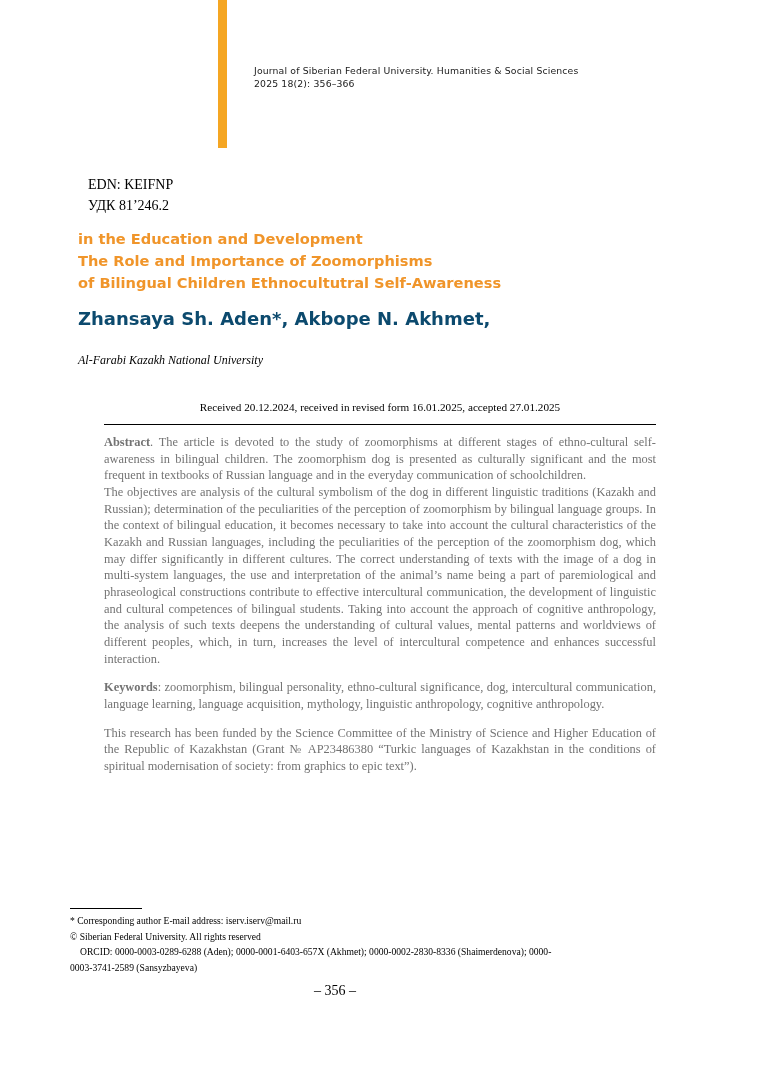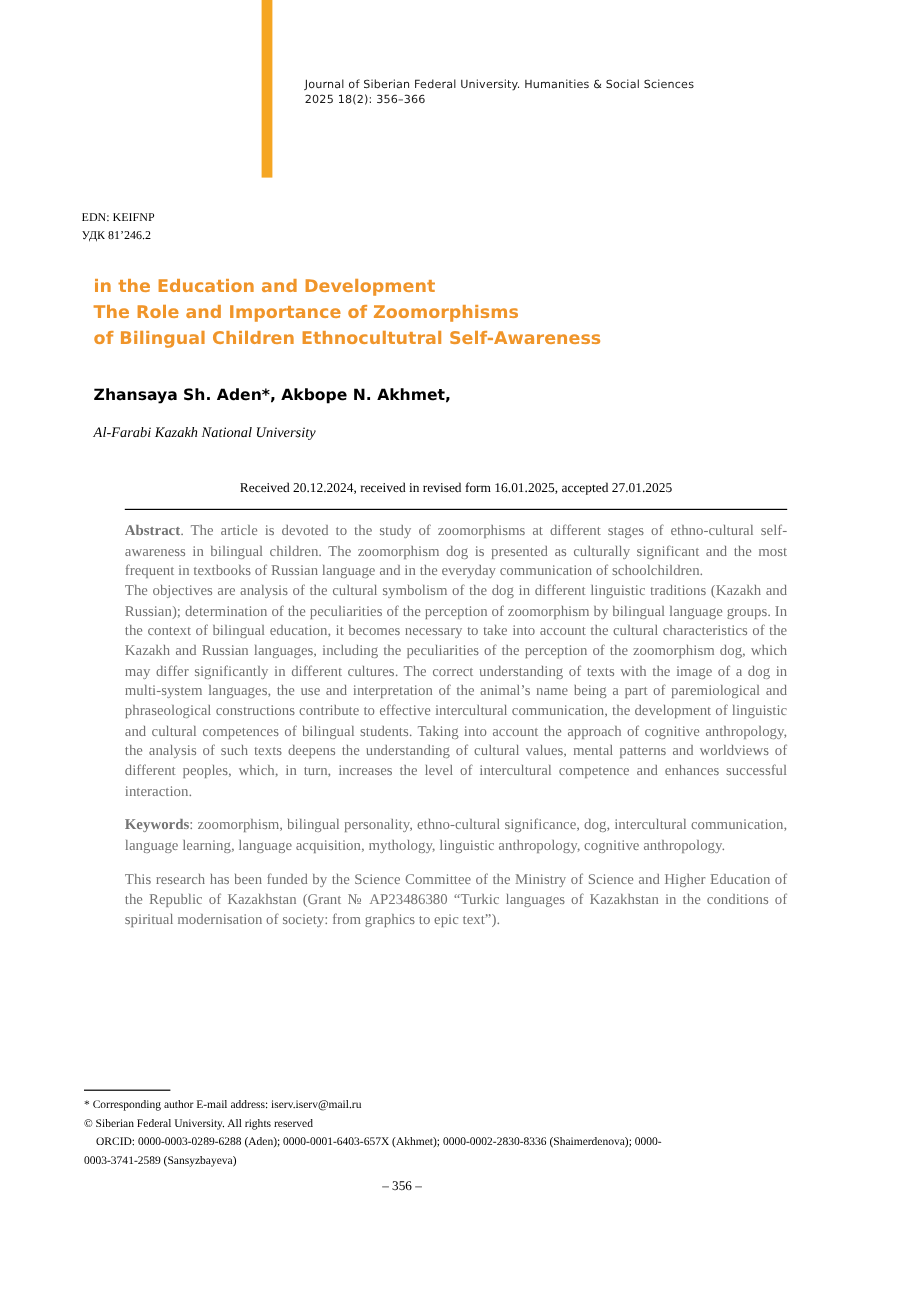--- a/index.html
+++ b/index.html
@@ -46,23 +46,23 @@
     color: #1a1a1a;
     line-height: 1.45;
     letter-spacing: 0.15px;
     white-space: nowrap;
   }
 
   
   .ids {
     position: absolute;
     top: 174px;
-    left: 68px;
-    font-family: "Liberation Serif", serif;
-    font-size: 10px;
+    left: 88px;
+    font-family: "Liberation Serif", serif;
+    font-size: 14px;
     line-height: 1.5;
     color: #000;
   }
 
   
   .title {
     position: absolute;
     top: 228px;
     left: 78px;
     width: 600px;
@@ -70,28 +70,28 @@
     font-weight: bold;
     font-size: 14.6px;
     line-height: 1.52;
     color: #F0952A;
   }
   .title div { white-space: nowrap; }
 
   
   .authors {
     position: absolute;
-    top: 319px;
+    top: 304px;
     left: 78px;
     width: 600px;
     font-family: "DejaVu Sans", sans-serif;
     font-weight: bold;
-    font-size: 13px;
+    font-size: 18px;
     line-height: 1.62;
-    color: #000000;
+    color: #0c4a6e;
   }
   .affiliation {
     position: absolute;
     top: 352px;
     left: 78px;
     width: 600px;
     font-family: "Liberation Serif", serif;
     font-style: italic;
     font-size: 12px;
     line-height: 1.42;
@@ -156,21 +156,21 @@
   }
   .footnotes .fn-orcid { text-indent: 10px; }
 
   .pagenum {
     position: absolute;
     top: 983px;
     left: 0;
     width: 670px;
     text-align: center;
     font-family: "Liberation Serif", serif;
-    font-size: 11px;
+    font-size: 14px;
     color: #000;
   }
 </style>
 </head>
 <body>
 
 <div class="page">
 
   <div class="header-block">
     <div class="orange-bar"></div>

